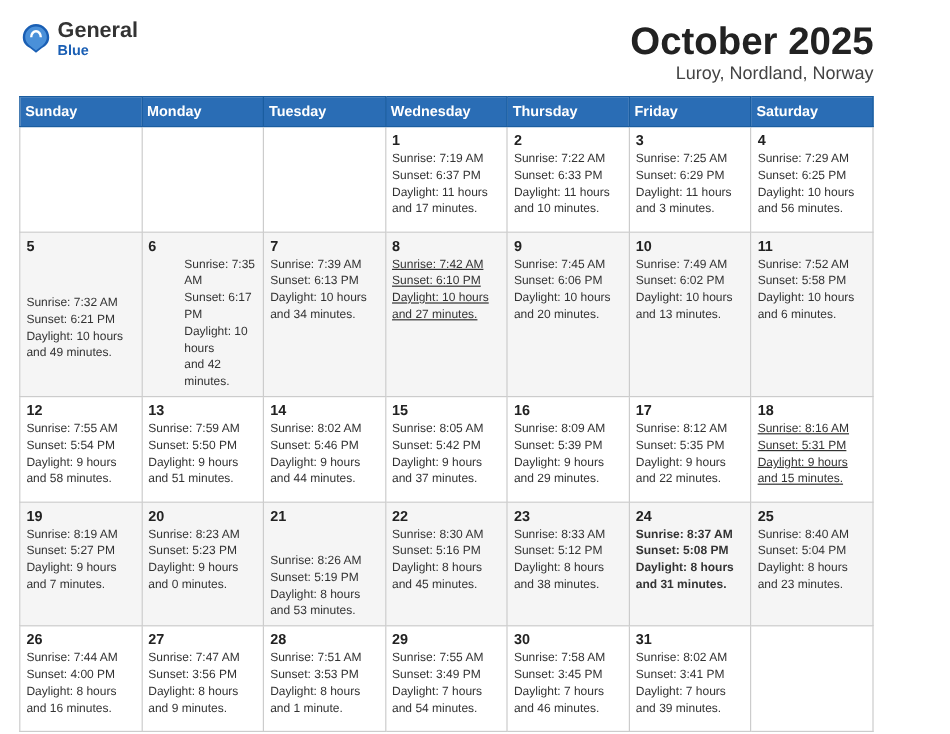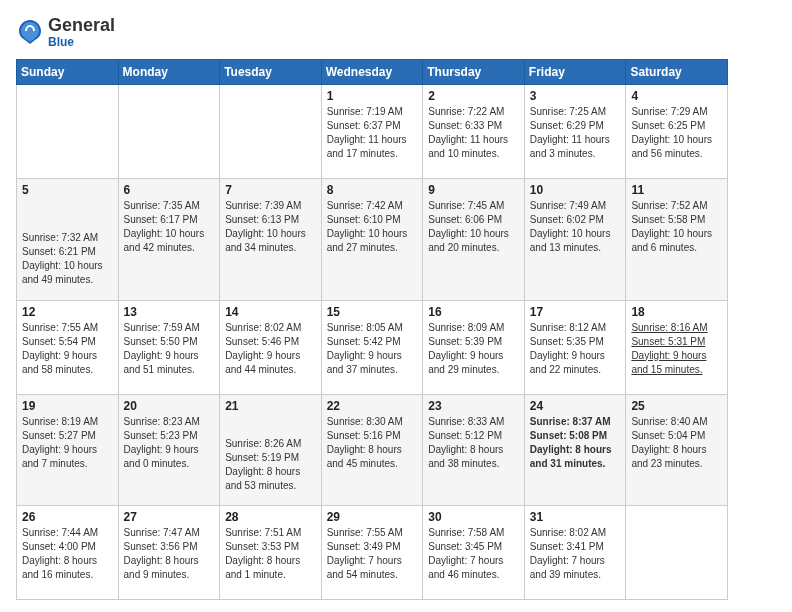--- a/index.html
+++ b/index.html
@@ -111,20 +111,22 @@
         <path d="M14 2 C8 2 3 7 3 13 C3 17 5 20 9 22 L14 26 L19 22 C23 20 25 17 25 13 C25 7 20 2 14 2Z" fill="#1a5fb4"></path>
         <path d="M14 4 C9 4 5 8 5 13 C5 16 7 19 10 21 L14 24 L18 21 C21 19 23 16 23 13 C23 8 19 4 14 4Z" fill="#4a90d9"></path>
         <path d="M10 13 C10 10 12 8 14 8 C16 8 18 10 18 13" fill="none" stroke="#fff" stroke-width="2"></path>
       </svg>
       <div class="logo-text">
         <span class="logo-general">General</span>
         <span class="logo-blue">Blue</span>
       </div>
     </div>
     <div class="title-block">
+      <div class="title-month">October 2025</div>
+      <div class="title-location">Luroy, Nordland, Norway</div>
     </div>
   </div>
 
   <table class="calendar">
     <thead>
       <tr>
         <th>Sunday</th>
         <th>Monday</th>
         <th>Tuesday</th>
         <th>Wednesday</th>
@@ -170,35 +172,35 @@
         <tr>
           <td>
             <div class="cell-date">5</div>
             <div class="cell-info" style="white-space: pre-line; margin-top: 34px;">Sunrise: 7:32 AM
 Sunset: 6:21 PM
 Daylight: 10 hours
 and 49 minutes.</div>
           </td>
           <td>
             <div class="cell-date">6</div>
-            <div class="cell-info" style="white-space: pre-line;">Sunrise: 7:35 AM
+            <div class="cell-info" style="white-space: pre-line; margin-left: 30px;">Sunrise: 7:35 AM
 Sunset: 6:17 PM
 Daylight: 10 hours
 and 42 minutes.</div>
           </td>
           <td>
             <div class="cell-date">7</div>
             <div class="cell-info" style="white-space: pre-line;">Sunrise: 7:39 AM
 Sunset: 6:13 PM
 Daylight: 10 hours
 and 34 minutes.</div>
           </td>
           <td>
             <div class="cell-date">8</div>
-            <div class="cell-info" style="white-space: pre-line;">Sunrise: 7:42 AM
+            <div class="cell-info" style="white-space: pre-line; text-decoration: underline;">Sunrise: 7:42 AM
 Sunset: 6:10 PM
 Daylight: 10 hours
 and 27 minutes.</div>
           </td>
           <td>
             <div class="cell-date">9</div>
             <div class="cell-info" style="white-space: pre-line;">Sunrise: 7:45 AM
 Sunset: 6:06 PM
 Daylight: 10 hours
 and 20 minutes.</div>

